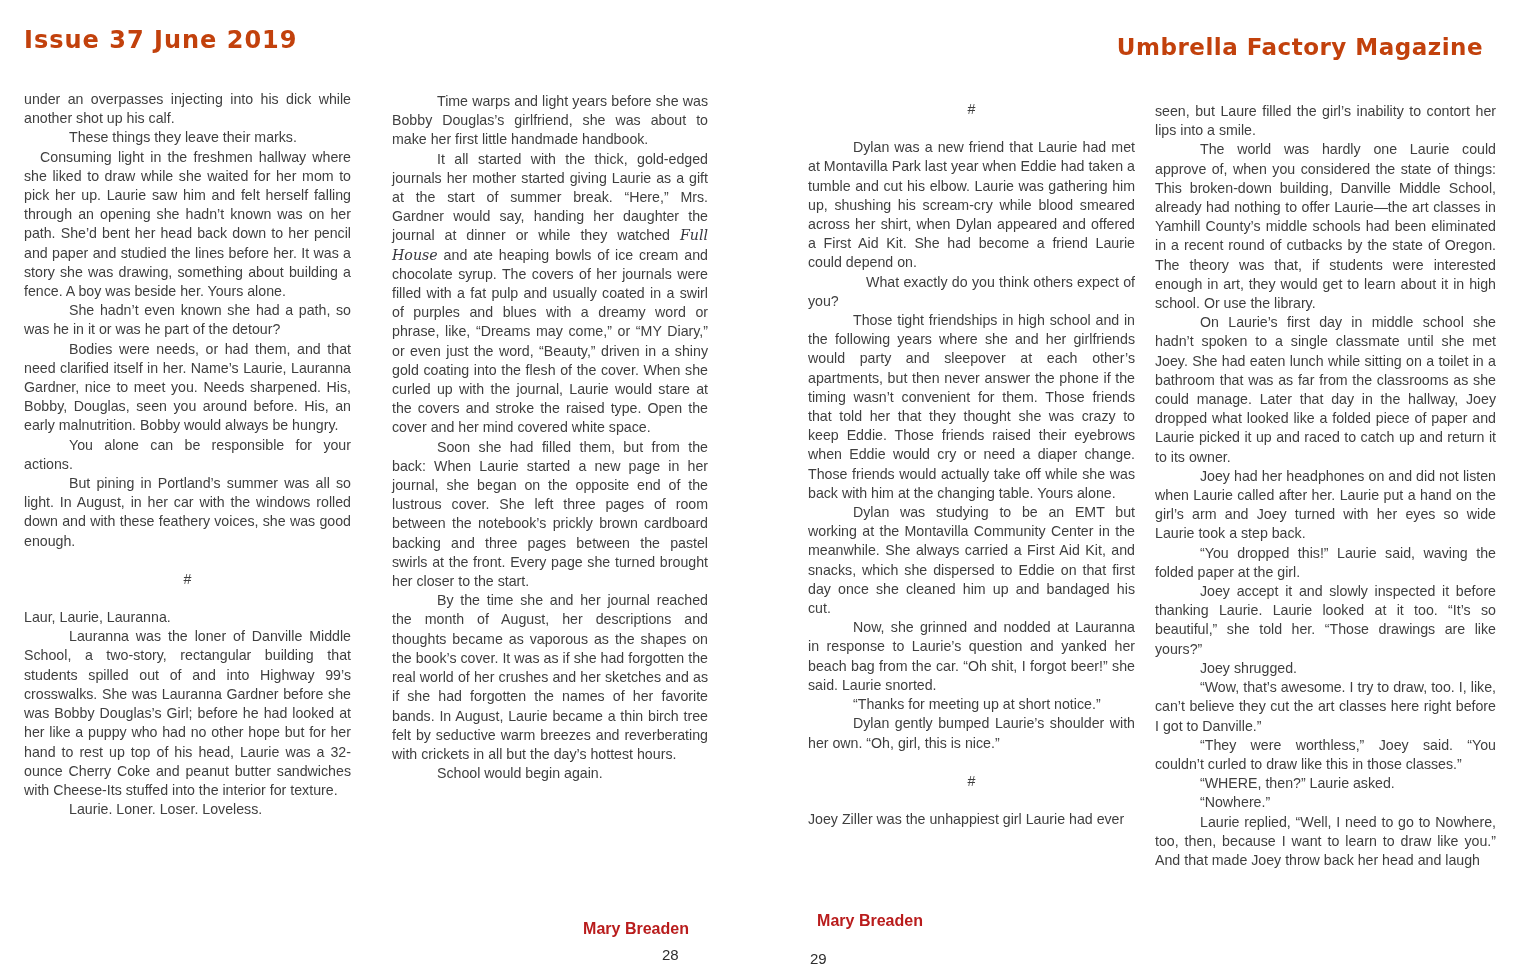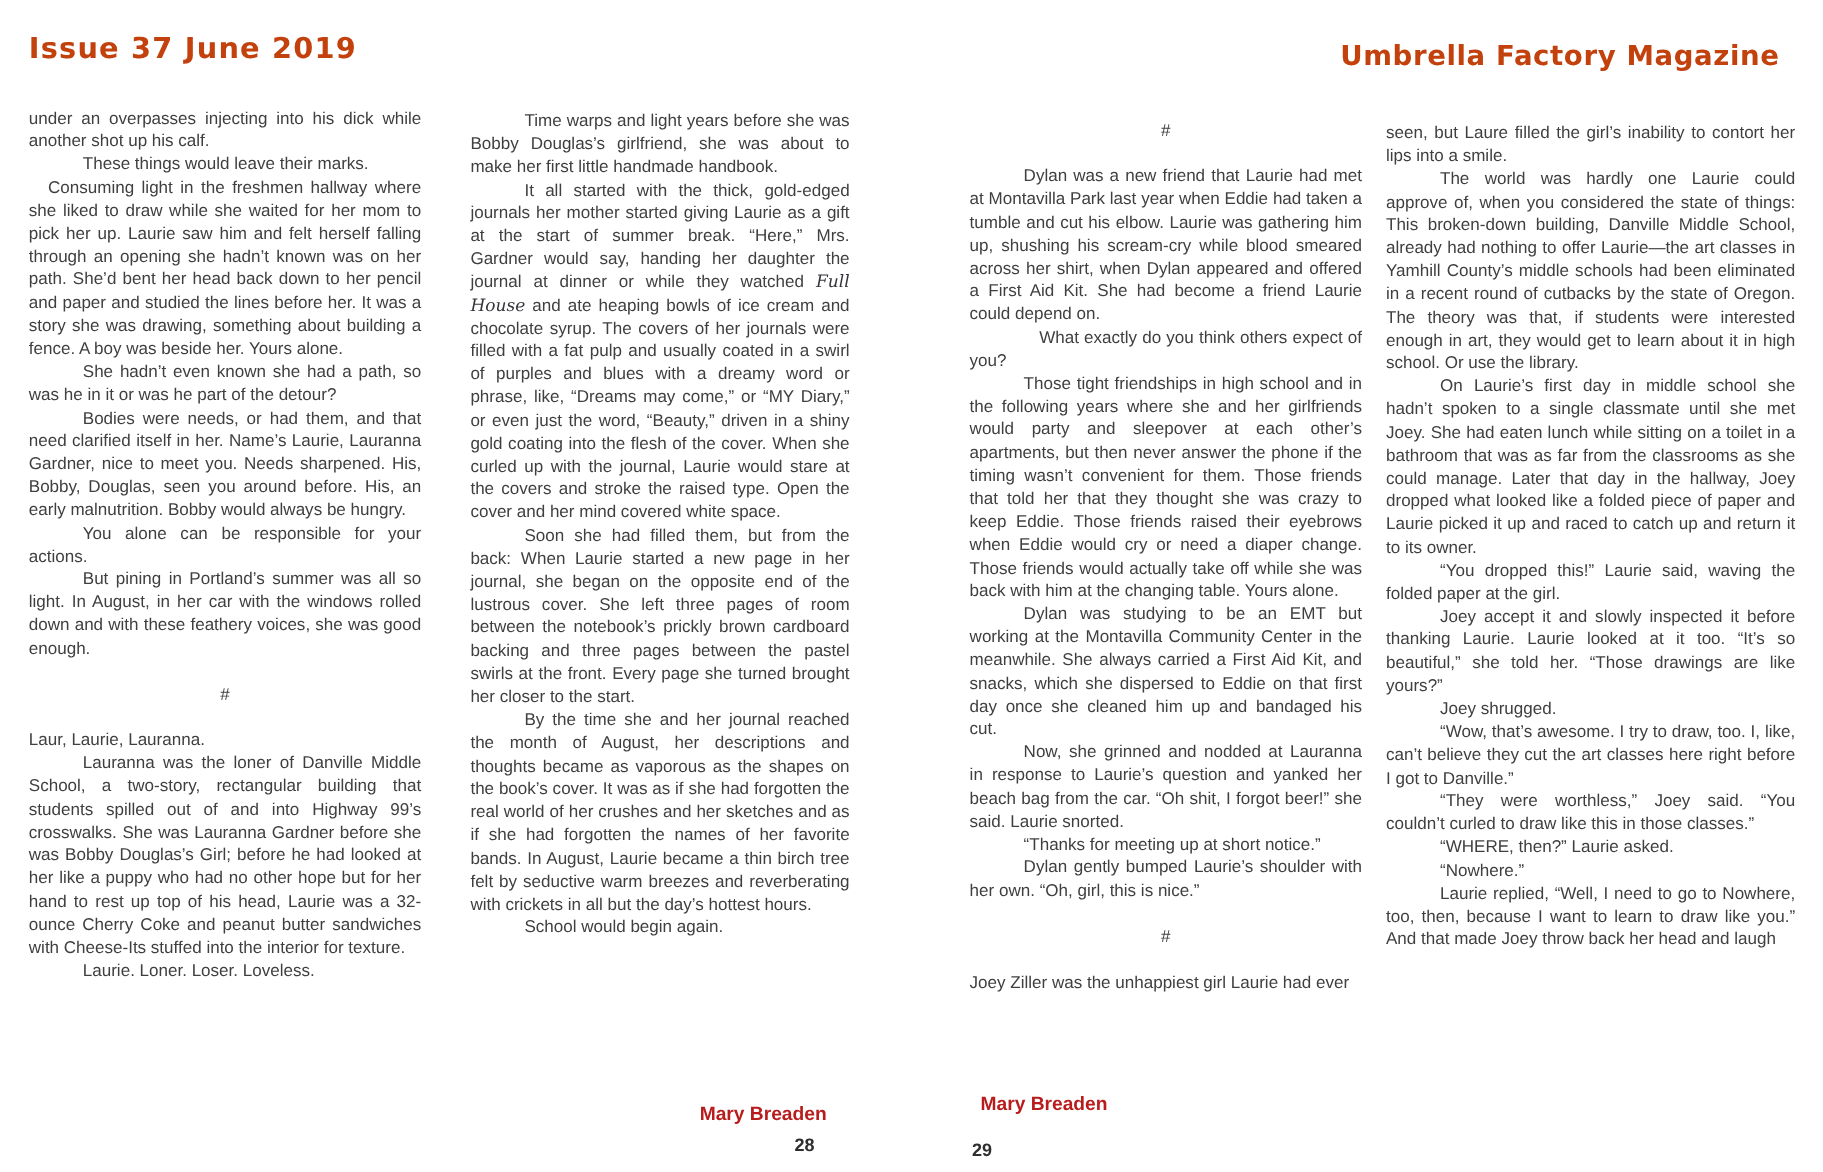--- a/index.html
+++ b/index.html
@@ -29,34 +29,34 @@
   .para.center:first-child{margin-top:0;}
   .it{margin-top:48px;}
   .serif{font-family:"DejaVu Serif",serif;font-style:italic;color:#35353d;}
   .footer-author{
     position:absolute;font-size:16px;font-weight:600;color:#b91c1c;
     width:170px;text-align:center;
   }
   #footer-author-1{left:551px;top:920px;}
   #footer-author-2{left:785px;top:912px;}
   .footer-page{
-    position:absolute;font-size:15px;color:#2e2e2e;font-weight:bold;
+    position:absolute;font-size:15px;color:#2e2e2e;
   }
   #footer-page-1{left:662px;top:946px;}
   #footer-page-2{left:810px;top:950px;}
 </style>
 </head>
 <body>
 
 <div id="hdr-issue" class="hdr">Issue 37 June 2019</div>
 <div id="hdr-mag" class="hdr">Umbrella Factory Magazine</div>
 
 <div id="col-1-1" class="col">
     <p class="para none"><span>under an overpasses injecting into his dick while another shot up his calf.</span></p>
-    <p class="para lg"><span>These things would leave their marks.</span></p>
+    <p class="para lg"><span>These things they leave their marks.</span></p>
     <p class="para sm"><span>Consuming light in the freshmen hallway where she liked to draw while she waited for her mom to pick her up. Laurie saw him and felt herself falling through an opening she hadn’t known was on her path. She’d bent her head back down to her pencil and paper and studied the lines before her. It was a story she was drawing, something about building a fence. A boy was beside her. </span><span class="it">Yours alone.</span></p>
     <p class="para lg"><span>She hadn’t even known she had a path, so was he in it or was he part of the detour?</span></p>
     <p class="para lg"><span>Bodies were needs, or had them, and that need clarified itself in her. Name’s Laurie, Lauranna Gardner, nice to meet you. Needs sharpened. His, Bobby, Douglas, seen you around before. His, an early malnutrition. Bobby would always be hungry.</span></p>
     <p class="para lg"><span class="it">You alone can be responsible for your actions.</span></p>
     <p class="para lg"><span>But pining in Portland’s summer was all so light. In August, in her car with the windows rolled down and with these feathery voices, she was good enough.</span></p>
     <p class="para center"><span>#</span></p>
     <p class="para none"><span>Laur, Laurie, Lauranna.</span></p>
     <p class="para lg"><span>Lauranna was the loner of Danville Middle School, a two-story, rectangular building that students spilled out of and into Highway 99’s crosswalks. She was Lauranna Gardner before she was Bobby Douglas’s Girl; before he had looked at her like a puppy who had no other hope but for her hand to rest up top of his head, Laurie was a 32-ounce Cherry Coke and peanut butter sandwiches with Cheese-Its stuffed into the interior for texture.</span></p>
     <p class="para lg"><span>Laurie. Loner. Loser. Loveless.</span></p>
   </div>
@@ -76,20 +76,21 @@
     <p class="para lg"><span>Now, she grinned and nodded at Lauranna in response to Laurie’s question and yanked her beach bag from the car. “Oh shit, I forgot beer!” she said. Laurie snorted.</span></p>
     <p class="para lg"><span>“Thanks for meeting up at short notice.”</span></p>
     <p class="para lg"><span>Dylan gently bumped Laurie’s shoulder with her own. “Oh, girl, this is </span><span class="it">nice.</span><span>”</span></p>
     <p class="para center"><span>#</span></p>
     <p class="para none"><span>Joey Ziller was the unhappiest girl Laurie had ever</span></p>
   </div>
 <div id="col-2-2" class="col">
     <p class="para none"><span>seen, but Laure filled the girl’s inability to contort her lips into a smile.</span></p>
     <p class="para lg"><span>The world was hardly one Laurie could approve of, when you considered the state of things: This broken-down building, Danville Middle School, already had nothing to offer Laurie—the art classes in Yamhill County’s middle schools had been eliminated in a recent round of cutbacks by the state of Oregon. The theory was that, if students were interested enough in art, they would get to learn about it in high school. Or use the library.</span></p>
     <p class="para lg"><span>On Laurie’s first day in middle school she hadn’t spoken to a single classmate until she met Joey. She had eaten lunch while sitting on a toilet in a bathroom that was as far from the classrooms as she could manage. Later that day in the hallway, Joey dropped what looked like a folded piece of paper and Laurie picked it up and raced to catch up and return it to its owner.</span></p>
+    <p class="para lg"><span>Joey had her headphones on and did not listen when Laurie called after her. Laurie put a hand on the girl’s arm and Joey turned with her eyes so wide Laurie took a step back.</span></p>
     <p class="para lg"><span>“You dropped this!” Laurie said, waving the folded paper at the girl.</span></p>
     <p class="para lg"><span>Joey accept it and slowly inspected it before thanking Laurie. Laurie looked at it too. “It’s so beautiful,” she told her. “Those drawings are like yours?”</span></p>
     <p class="para lg"><span>Joey shrugged.</span></p>
     <p class="para lg"><span>“Wow, that’s awesome. I try to draw, too. I, like, can’t believe they cut the art classes here right before I got to Danville.”</span></p>
     <p class="para lg"><span>“They were worthless,” Joey said. “You couldn’t curled to draw like this in those classes.”</span></p>
     <p class="para lg"><span>“WHERE, then?” Laurie asked.</span></p>
     <p class="para lg"><span>“Nowhere.”</span></p>
     <p class="para lg"><span>Laurie replied, “Well, I need to go to Nowhere, too, then, because I want to learn to draw like you.” And that made Joey throw back her head and laugh</span></p>
   </div>
 

